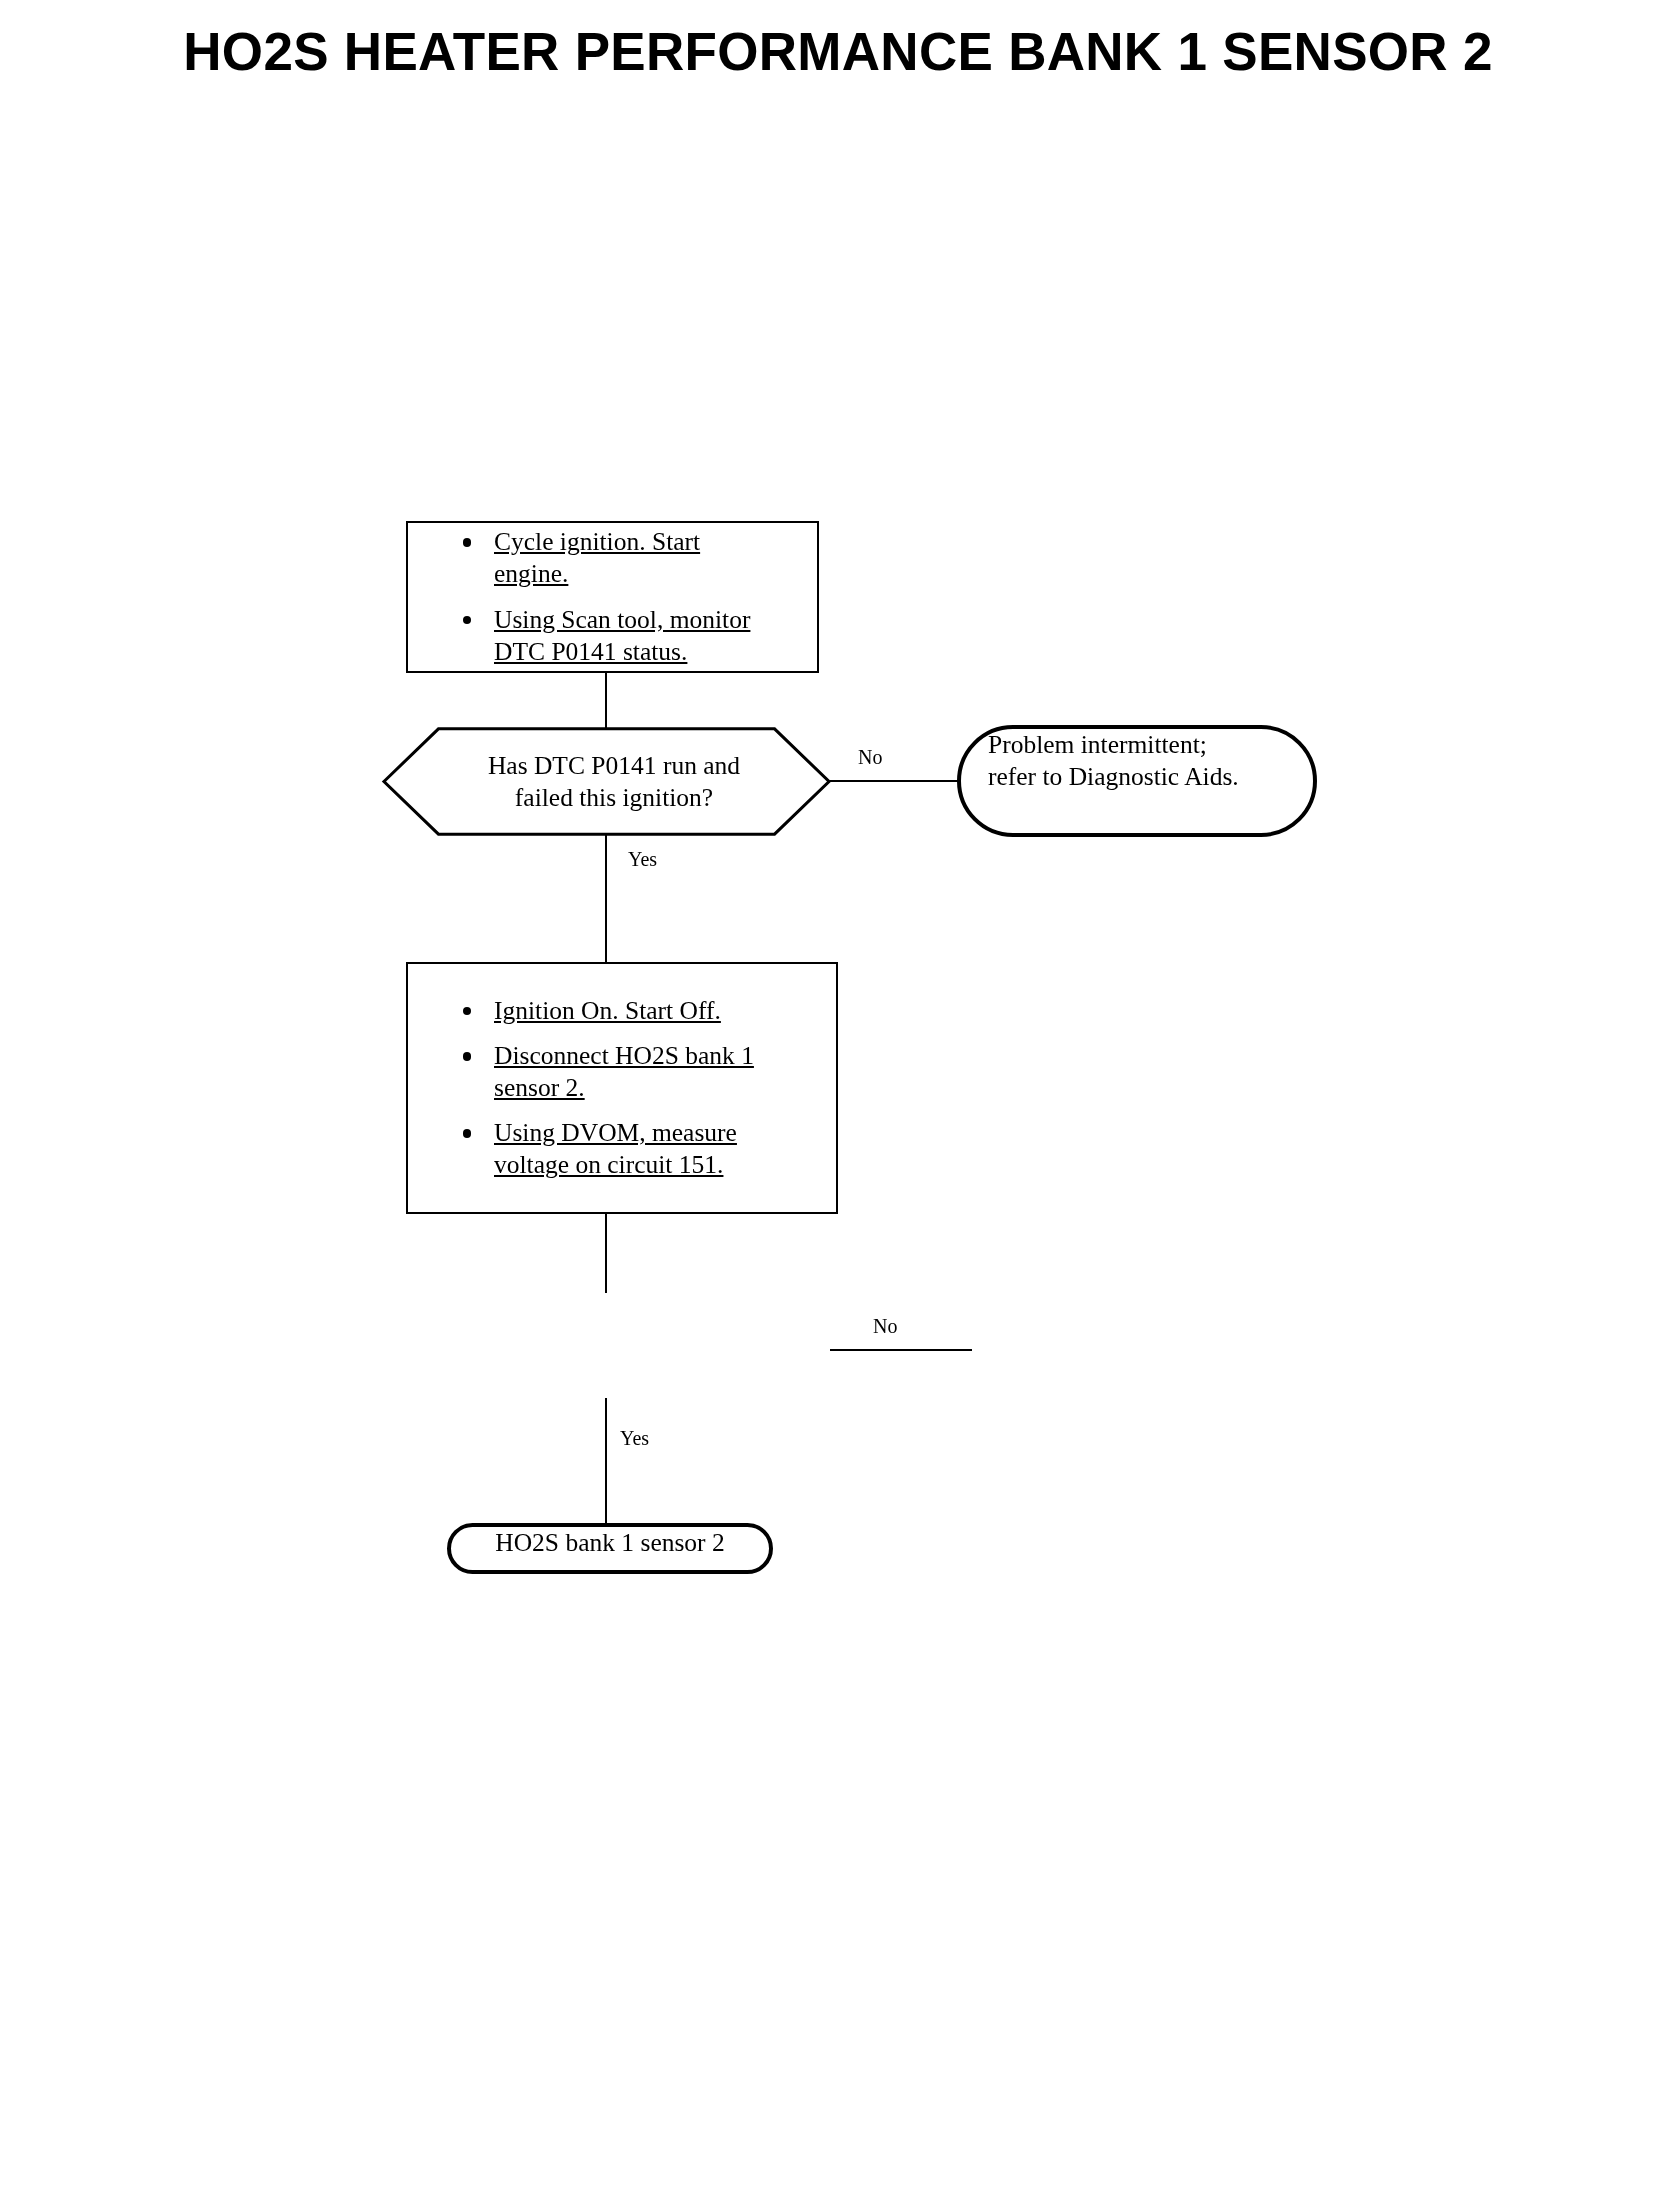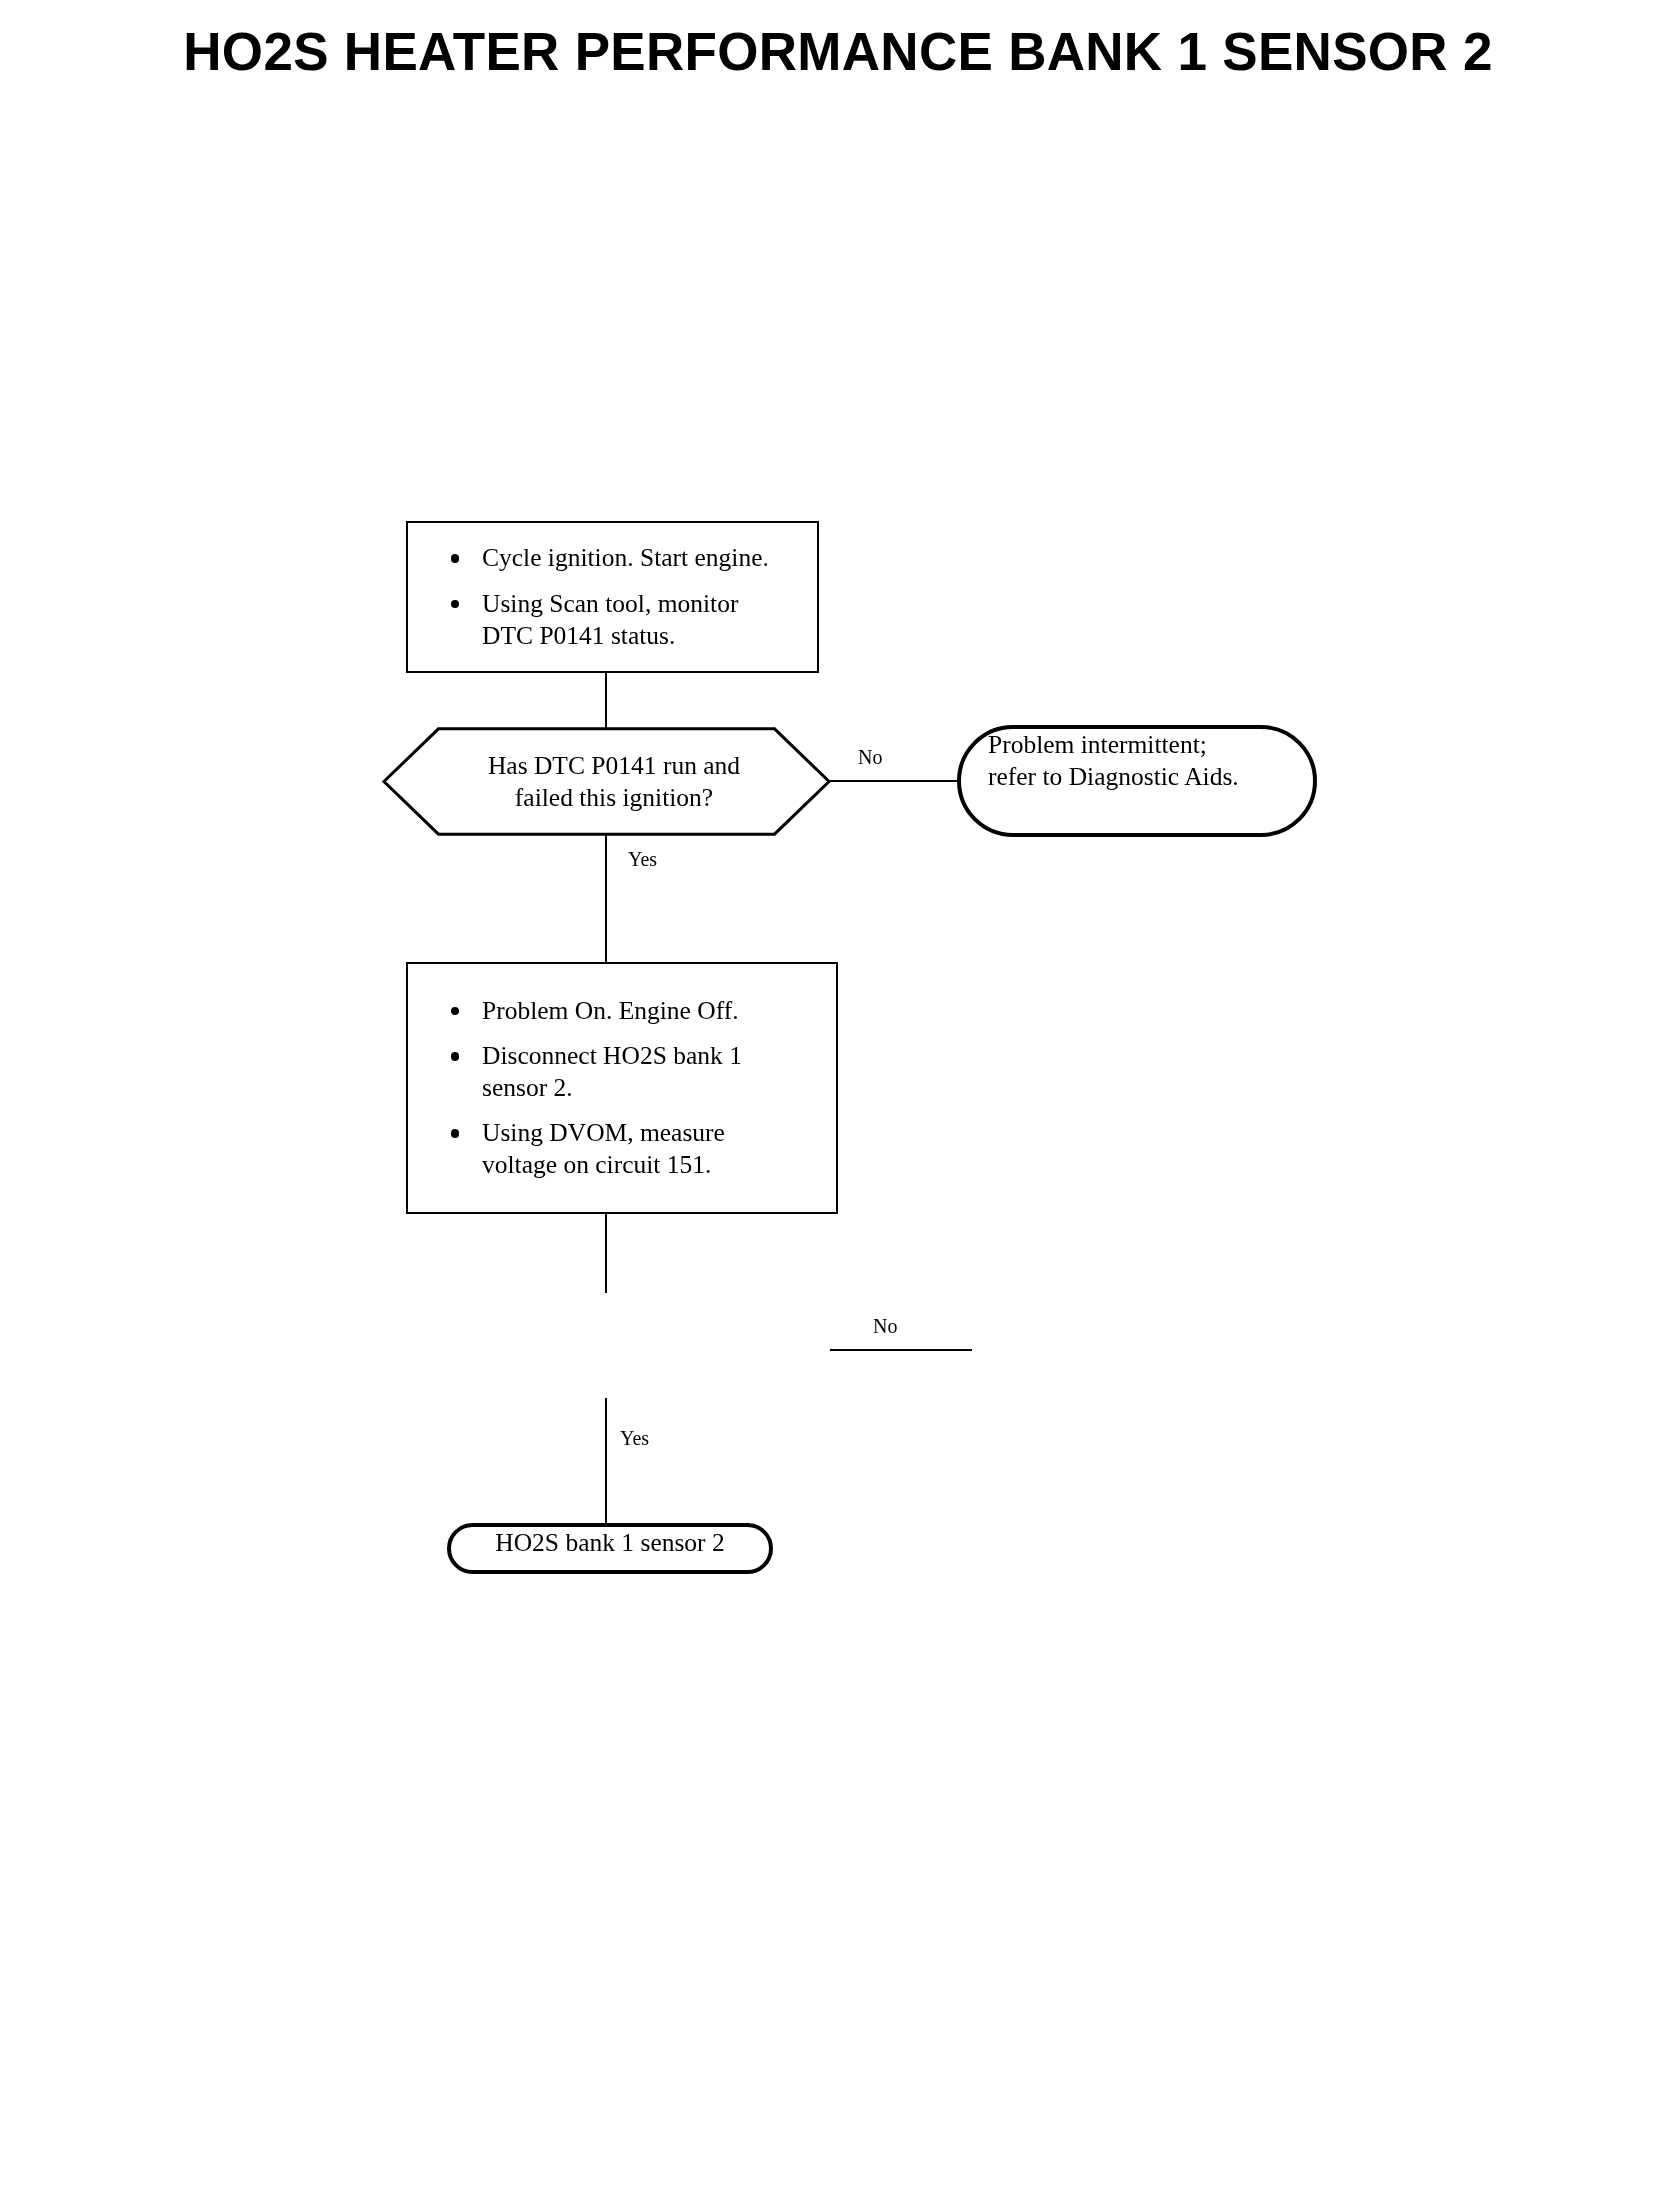--- a/index.html
+++ b/index.html
@@ -40,22 +40,23 @@
     position: absolute;
     box-sizing: border-box;
     border: 2.4px solid #000;
     background: #fff;
     display: flex;
     flex-direction: column;
     justify-content: center;
   }
   .bullet-list {
     list-style: none;
-    margin: 4px;
+    margin: 16px;
     padding: 0 20.7px 0 35px;
+    text-decoration: underline;
   }
   .bullet-item {
     position: relative;
     padding-left: 35px;
     margin: 0 0 13.4px 0;
     font-size: 25.5px;
     line-height: 32px;
   }
   .bullet-item:last-child { margin-bottom: 0; }
   .bullet-item .dot {
@@ -177,21 +178,21 @@
     </div>
   </div>
 
   <div class="conn-v" style="left:605px; top:835px; height:129px;"></div>
   <div class="branch-label" style="left:628px; top:845px;">Yes</div>
 
   <div class="process-box" style="left:406px; top:962px; width:432px; height:252px;">
     <ul class="bullet-list">
       <li class="bullet-item">
         <span class="dot"></span>
-        <span>Problem On. Engine Off.</span>
+        <span>Ignition On. Start Off.</span>
       </li>
       <li class="bullet-item">
         <span class="dot"></span>
         <span>Disconnect HO2S  bank 1</span><br>
         <span>sensor 2.</span>
       </li>
       <li class="bullet-item">
         <span class="dot"></span>
         <span>Using DVOM, measure</span><br>
         <span>voltage on circuit 151.</span>

